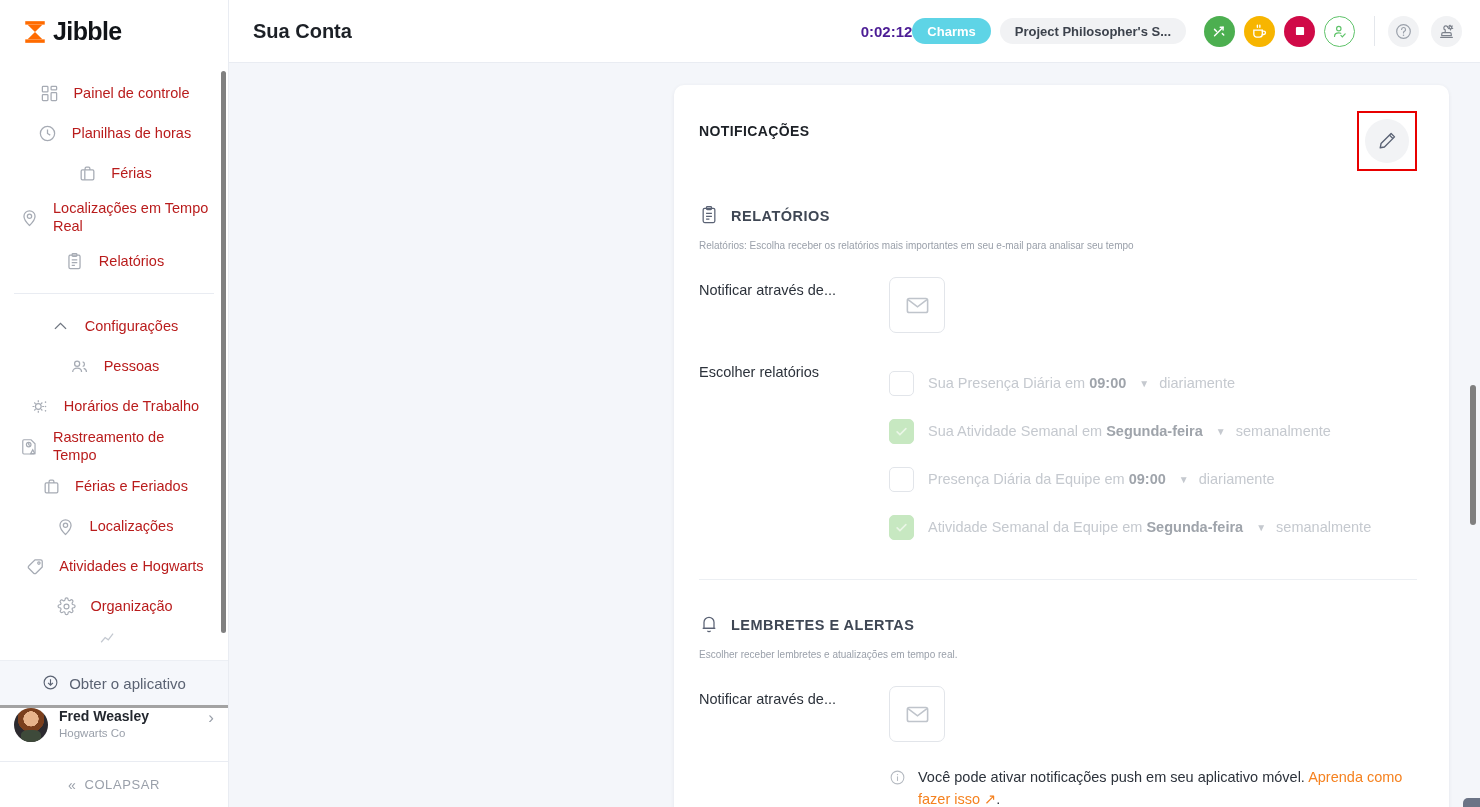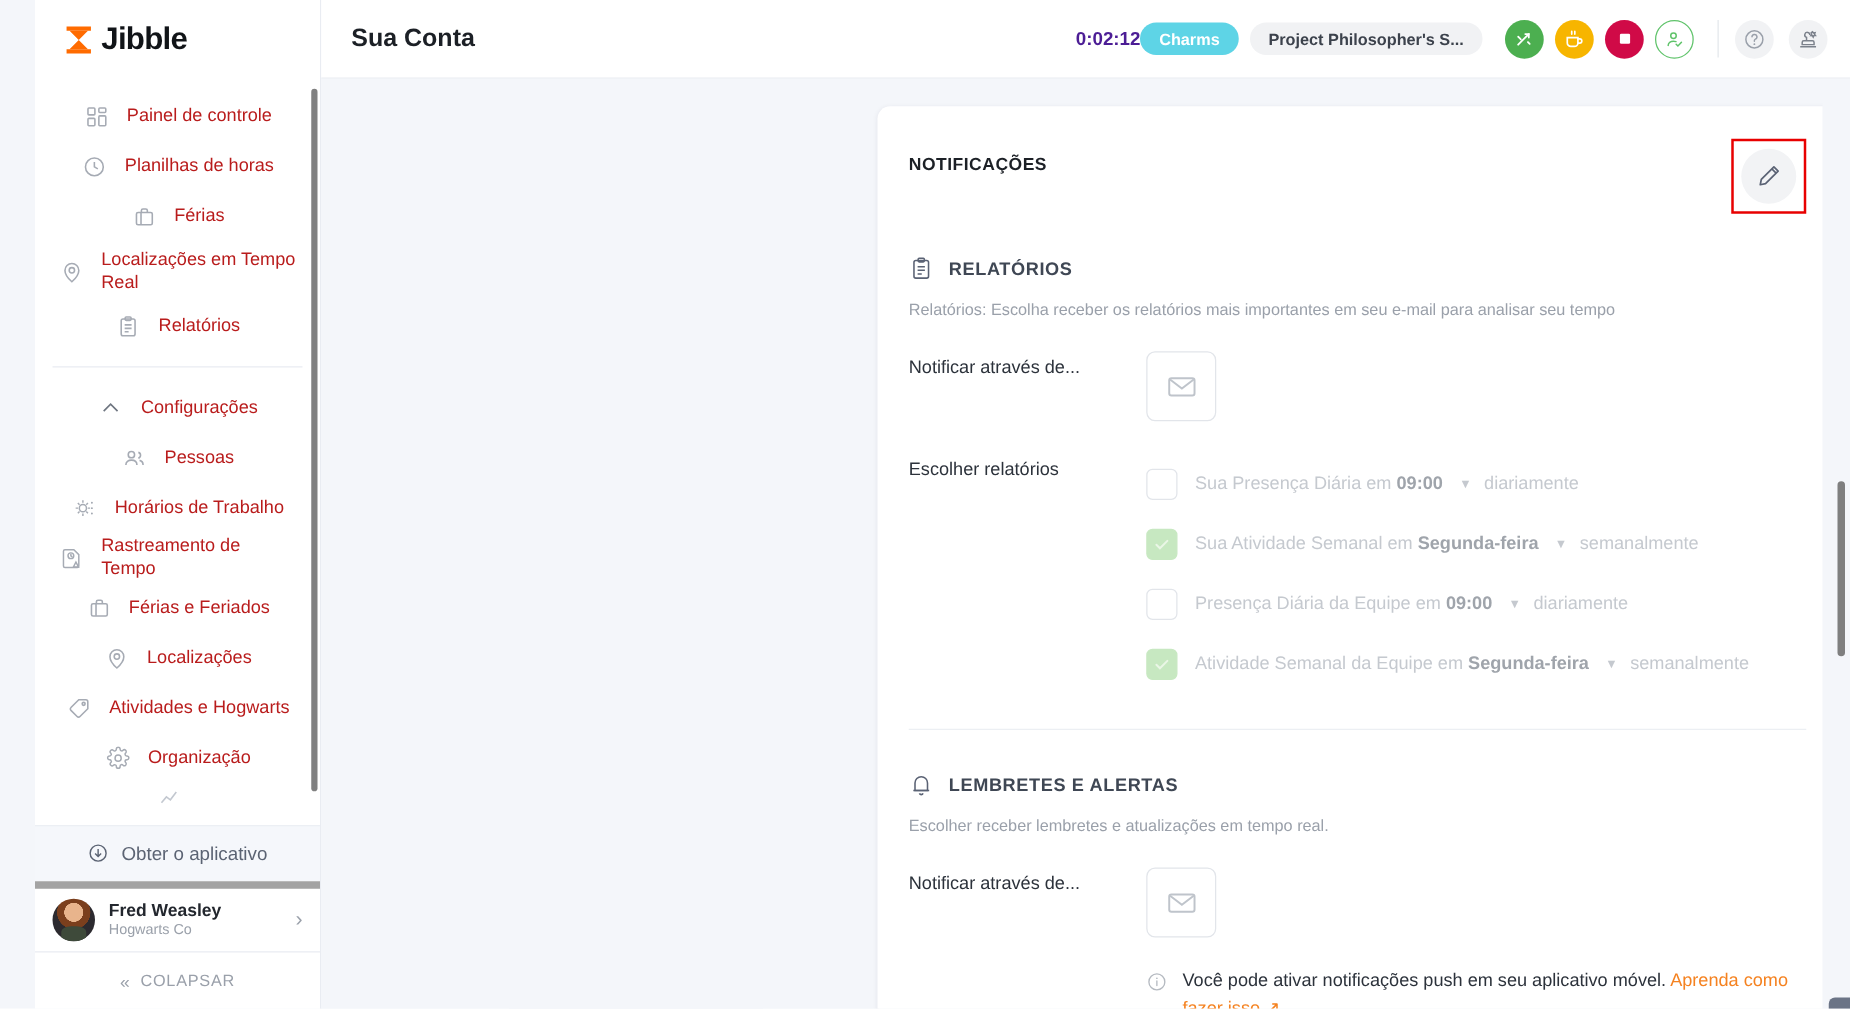--- a/index.html
+++ b/index.html
@@ -2,21 +2,21 @@
 <html><head>
 <meta charset="utf-8">
 <style>
   * { box-sizing: border-box; margin: 0; padding: 0; }
   html, body {
     width: 1480px; height: 807px;
     font-family: "Liberation Sans", sans-serif;
     background: #ffffff;
     overflow: hidden;
   }
-  .app { position: relative; width: 1480px; height: 807px; display: flex; background: #f4f6fa; padding-left: 28px; }
+  .app { position: relative; width: 1480px; height: 807px; display: flex; background: #f4f6fa; }
 
   
   .sidebar {
     position: relative;
     width: 229px; height: 807px;
     background: #ffffff;
     border-right: 1px solid #e9ecf2;
     display: flex; flex-direction: column;
     flex: 0 0 229px;
   }
@@ -44,22 +44,22 @@
   }
 
   .get-app {
     flex: 0 0 45px; background: #f5f7fb; border-top: 1px solid #eceff4;
     display: flex; align-items: center; justify-content: center;
     color: #5b6373; font-size: 15px; cursor: pointer;
   }
   .get-app .ico { width: 18px; height: 18px; margin-right: 9px; display:flex; }
 
   .user-row {
-    flex: 0 0 56px; border-top: 6px solid #a3a3a3;
-    display: flex; align-items: center; padding: 0 14px; cursor: pointer;
+    flex: 0 0 56px; border-top: 3px solid #a3a3a3;
+    display: flex; align-items: flex-start; padding: 0 14px; cursor: pointer;
   }
   .avatar {
     width: 34px; height: 34px; border-radius: 50%; flex: 0 0 34px; margin-right: 11px;
     background: radial-gradient(circle at 50% 32%, #e8b48c 0 26%, #7b3f1d 27% 46%, #2c2a2f 47% 100%);
     position: relative; overflow: hidden;
   }
   .avatar::after {
     content: ""; position: absolute; left: 22%; right: 22%; bottom: 0; height: 34%;
     background: #3e4a3a; border-radius: 40% 40% 0 0;
   }
@@ -116,21 +116,21 @@
   }
   .edit-btn {
     width: 44px; height: 44px; border-radius: 50%; background: #f2f3f5;
     display: flex; align-items: center; justify-content: center; cursor: pointer;
   }
 
   .section { margin-top: 34px; }
   .section-head { display: flex; align-items: center; }
   .section-head .ico { width: 21px; height: 21px; margin-right: 11px; display: flex; }
   .section-title { font-size: 14.5px; font-weight: bold; color: #3f4754; letter-spacing: 0.5px; }
-  .section-desc { margin-top: 14px; font-size: 13px; color: #9aa0aa; }
+  .section-desc { margin-top: 14px; font-size: 10px; color: #9aa0aa; }
 
   .field-row { display: flex; margin-top: 26px; }
   .field-label { width: 190px; flex: 0 0 190px; font-size: 14.5px; color: #2c323b; padding-top: 5px; }
   .field-body { flex: 1 1 auto; }
   .mail-box {
     width: 56px; height: 56px; border: 1.3px solid #e2e5ea; border-radius: 7px;
     display: flex; align-items: center; justify-content: center; cursor: pointer;
   }
 
   .check-row { display: flex; align-items: center; min-height: 48px; }

